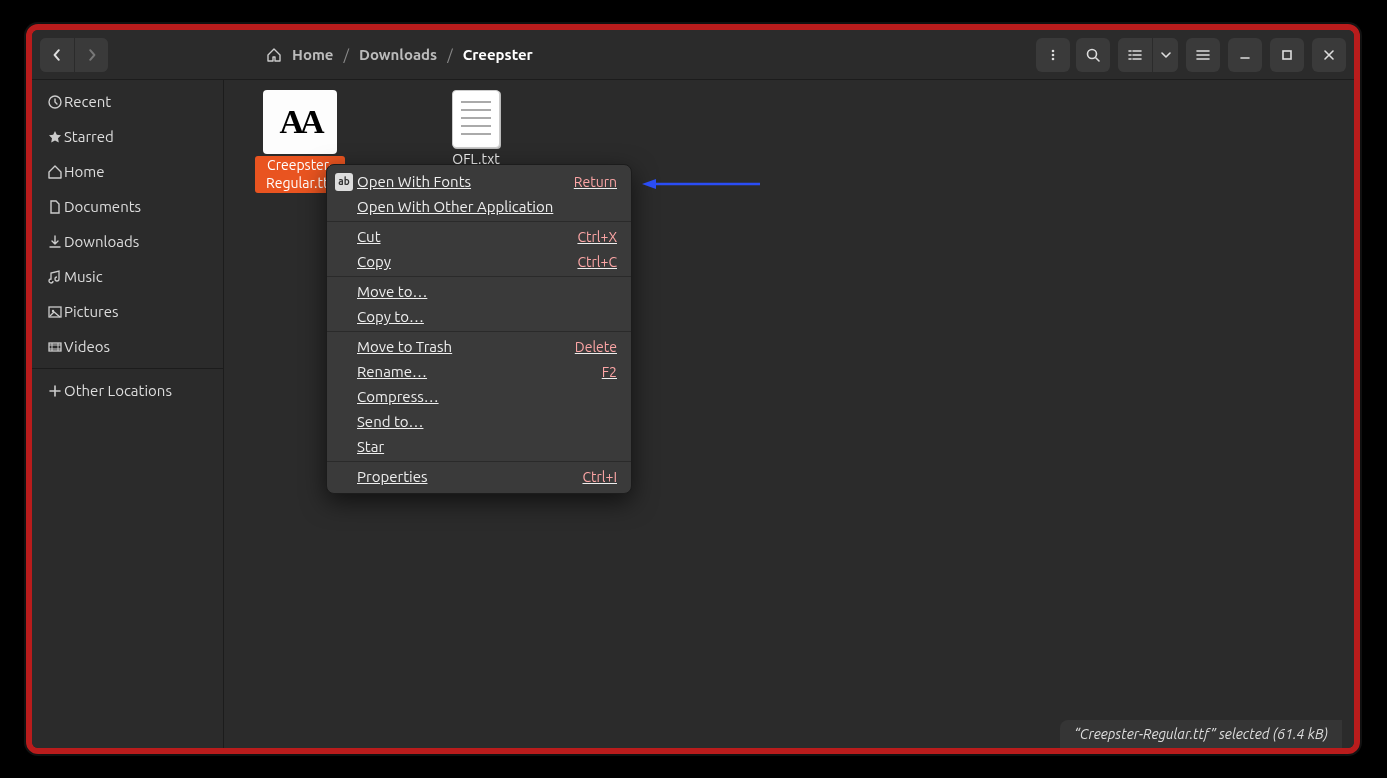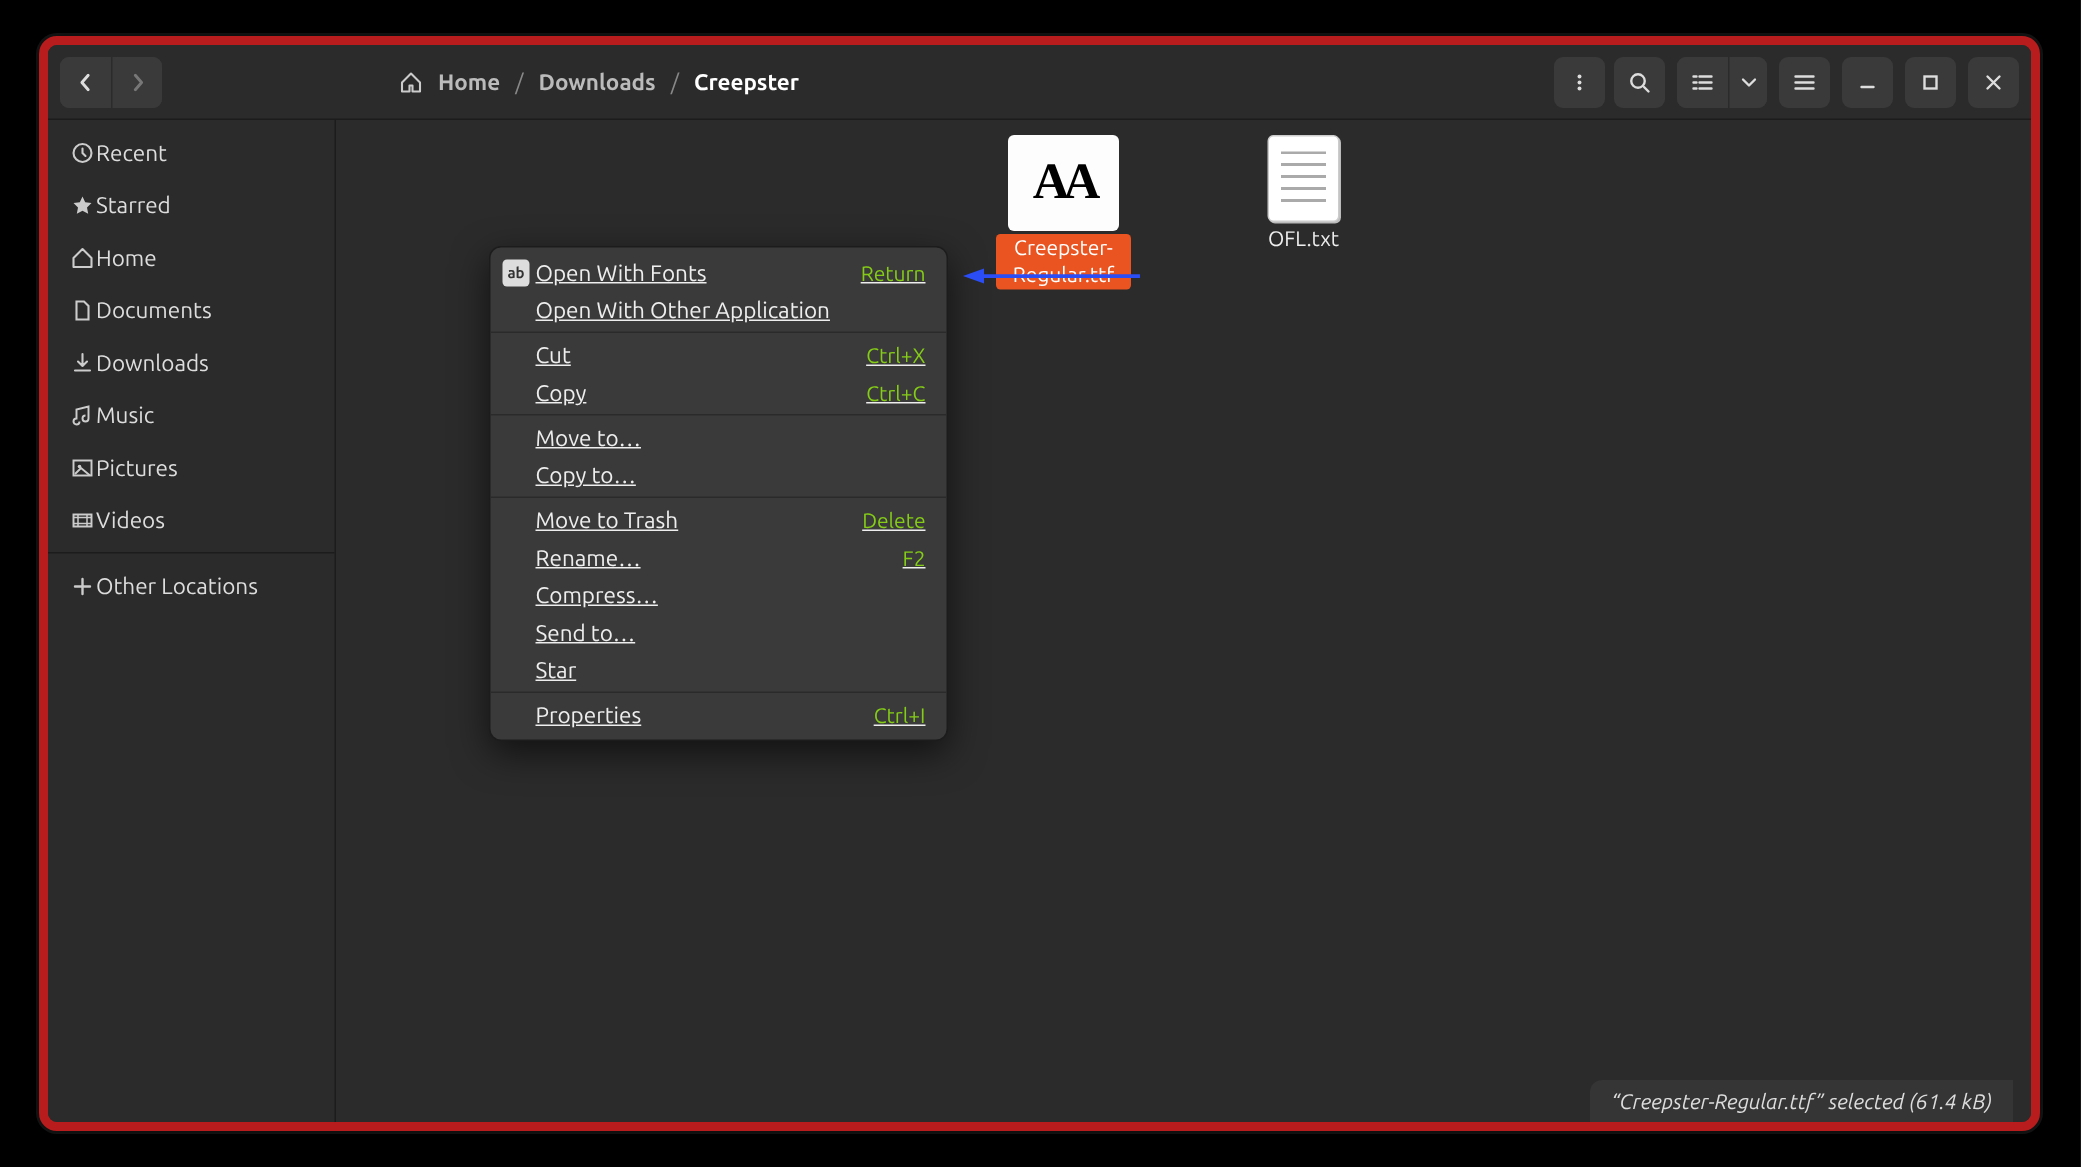--- a/index.html
+++ b/index.html
@@ -110,21 +110,21 @@
     background: #1c1c1c;
     margin: 4px 0;
   }
   
   .main {
     flex: 1;
     background: #2b2b2b;
     position: relative;
     padding: 10px 16px;
   }
-  .file-grid { display: flex; gap: 40px; justify-content: center; }
+  .file-grid { display: flex; gap: 56px; }
   .file {
     width: 120px;
     display: flex;
     flex-direction: column;
     align-items: center;
     text-align: center;
     font-size: 14px;
     color: #eee;
   }
   .file .thumb {
@@ -184,21 +184,21 @@
   .ctx-row {
     display: flex;
     align-items: center;
     padding: 4px 14px 4px 30px;
     color: #eee;
     position: relative;
     height: 25px;
   }
   .ctx-row .shortcut {
     margin-left: auto;
-    color: #84cc16;
+    color: #fca5a5;
     font-size: 14px;
   }
   .ctx-row .lead-icon {
     position: absolute;
     left: 8px;
     width: 18px;
     height: 18px;
     display: flex;
     align-items: center;
     justify-content: center;

